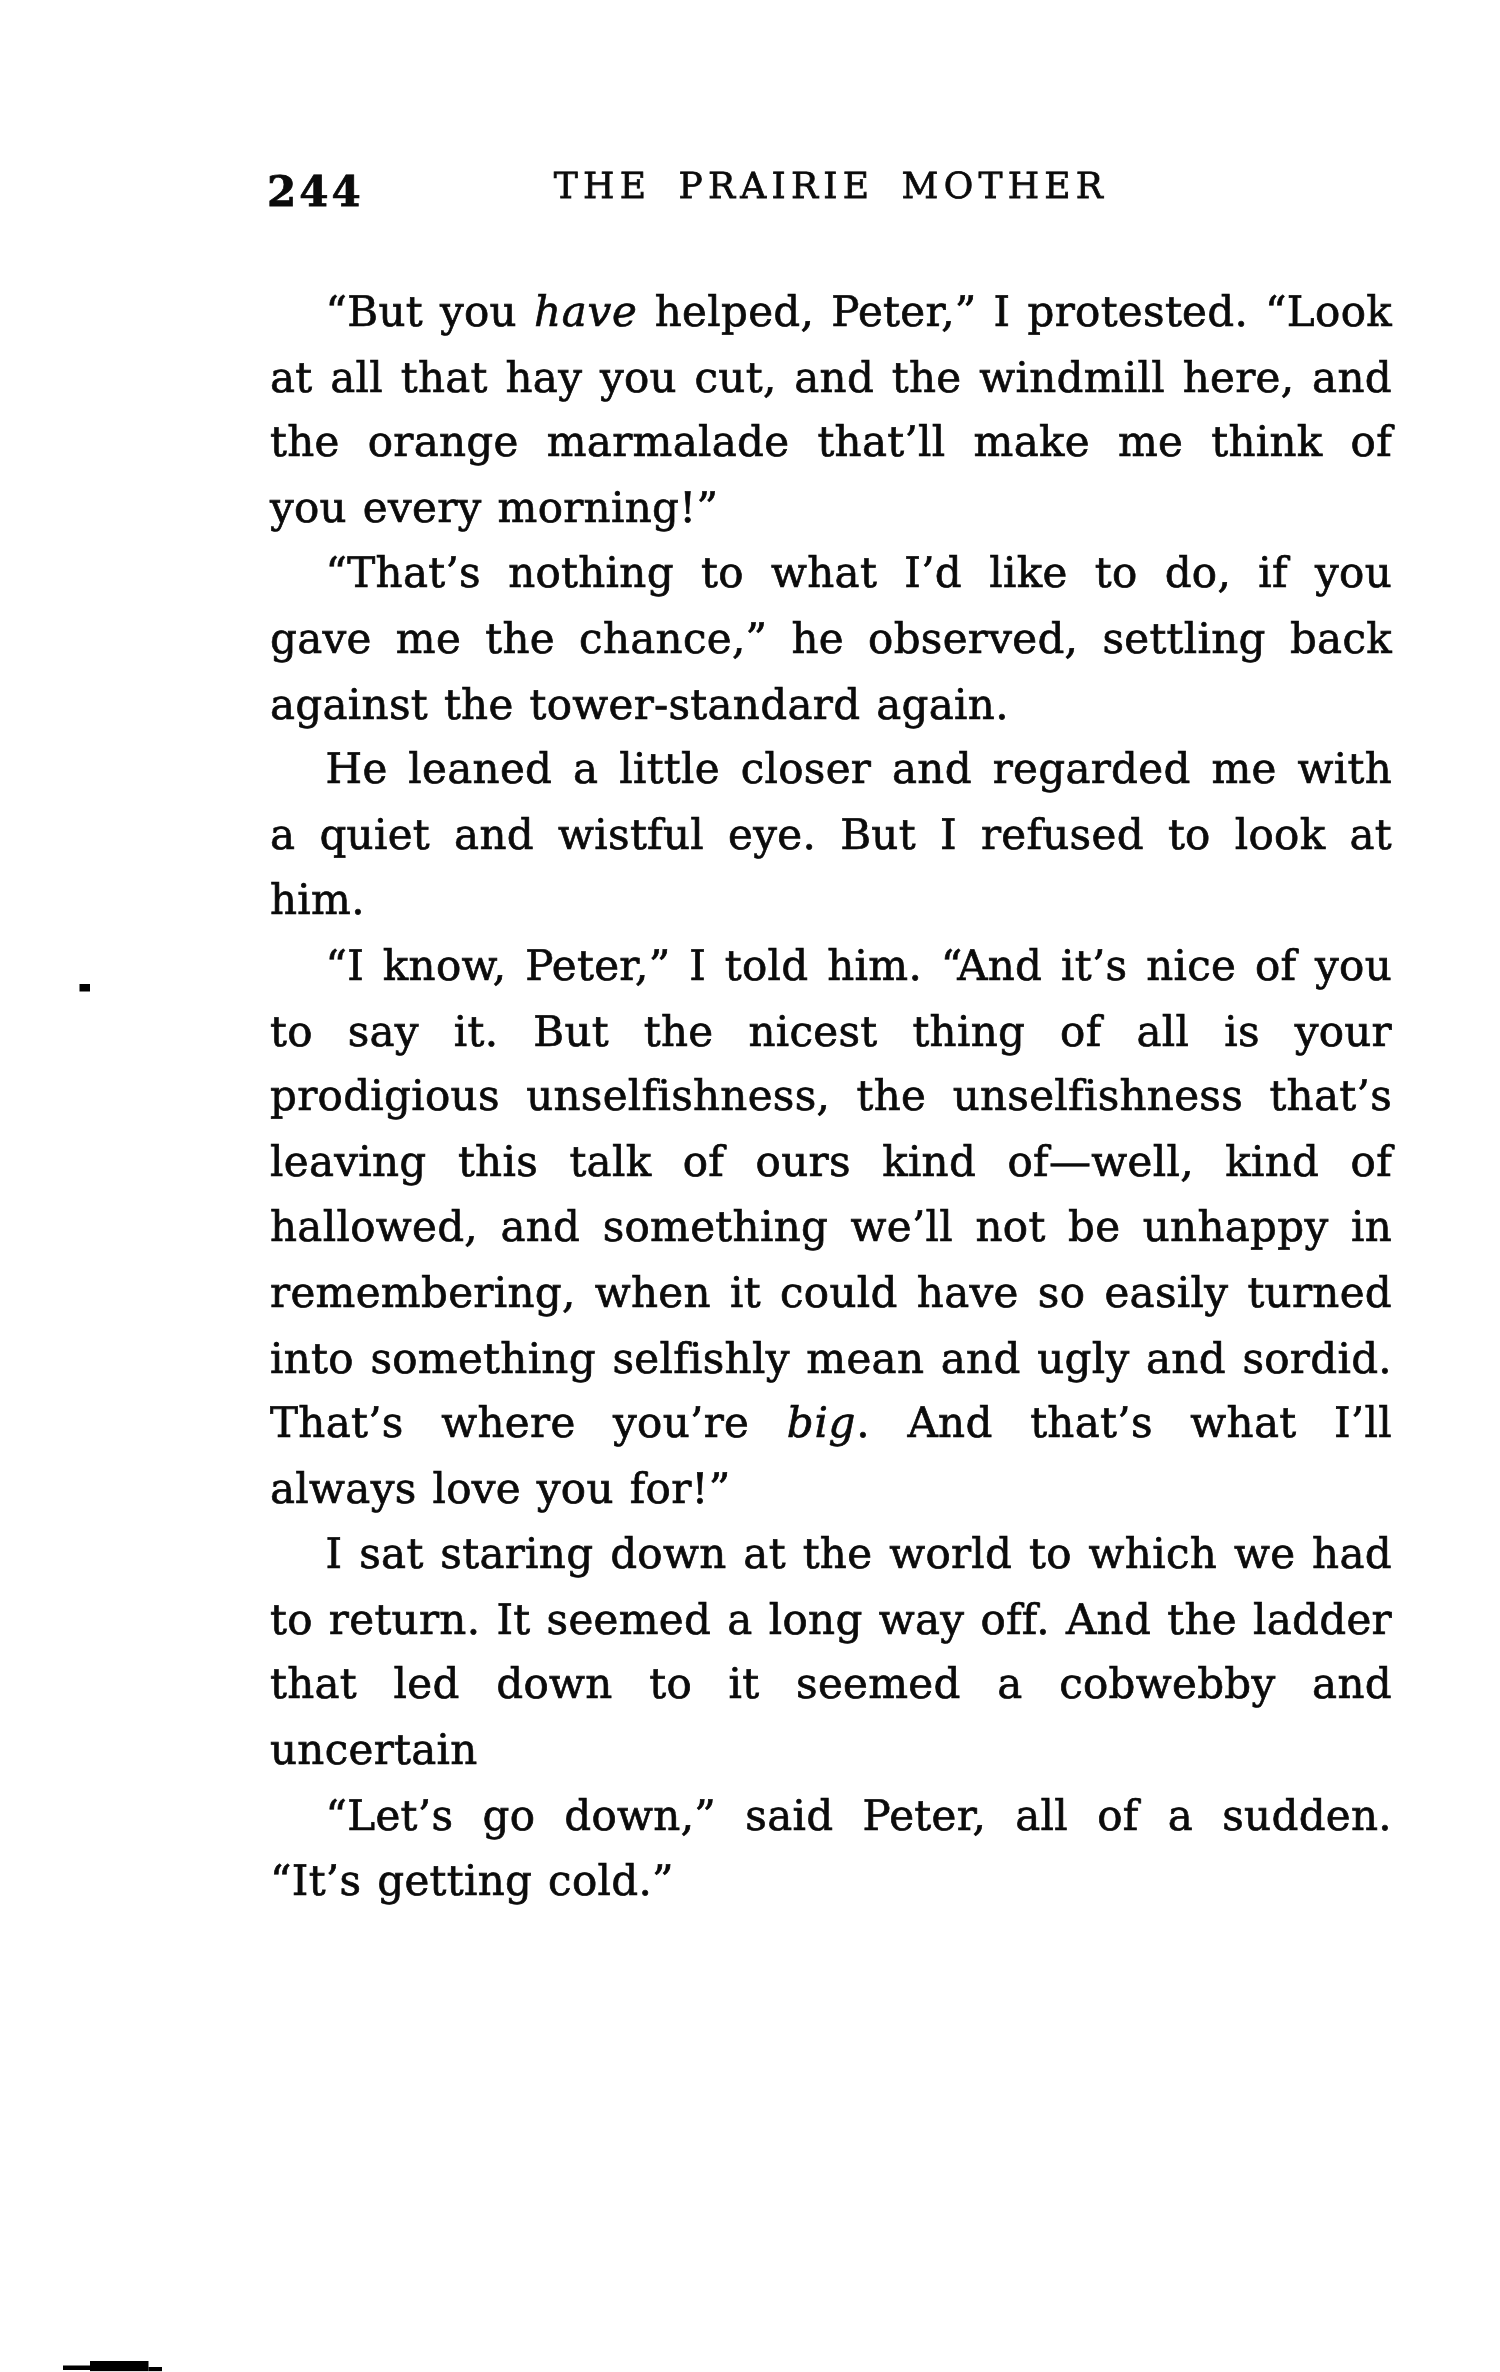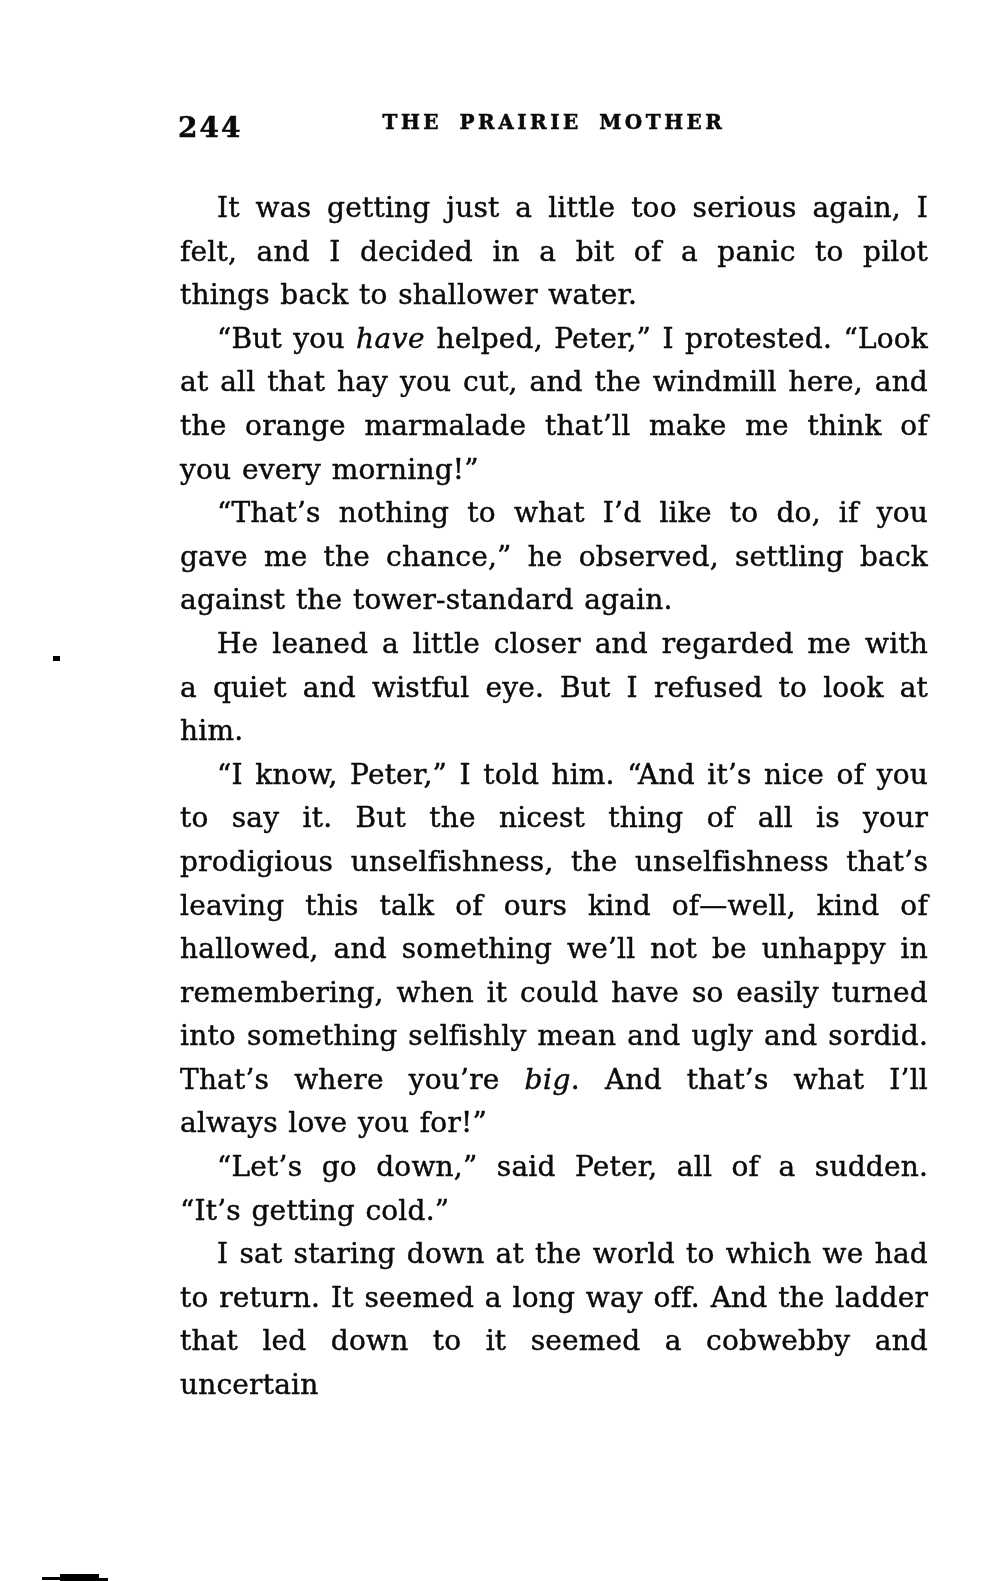--- a/index.html
+++ b/index.html
@@ -30,22 +30,22 @@
     position: absolute;
     left: -2px;
     top: 1px;
     font-size: 28px;
     font-weight: bold;
     letter-spacing: 2px;
     -webkit-text-stroke: 0.5px #0b0b0b;
   }
   .title {
     display: inline-block;
-    font-size: 20px;
-    font-weight: bold;
+    font-size: 24px;
+    font-weight: normal;
     letter-spacing: 3.5px;
     word-spacing: 7px;
     -webkit-text-stroke: 0.5px #0b0b0b;
     white-space: nowrap;
   }
   
   .text-block {
     position: absolute;
     left: 138px;
     top: 186px;
@@ -83,33 +83,32 @@
 
 <div class="page">
 
   <header class="running-head">
     <span class="page-num">244</span>
     <span class="title">THE PRAIRIE MOTHER</span>
   </header>
 
   <main class="text-block">
 
-    <p><span>It was getting just a little too serious again, I felt, and I decided in a bit of a panic to pilot things back to shallower water.</span></p>
 
     <p><span>“But you </span><em>have</em><span> helped, Peter,” I protested. “Look at all that hay you cut, and the windmill here, and the orange marmalade that’ll make me think of you every morning!”</span></p>
 
     <p><span>“That’s nothing to what I’d like to do, if you gave me the chance,” he observed, settling back against the tower-standard again.</span></p>
 
     <p><span>He leaned a little closer and regarded me with a quiet and wistful eye. But I refused to look at him.</span></p>
 
     <p><span>“I know, Peter,” I told him. “And it’s nice of you to say it. But the nicest thing of all is your prodigious unselfishness, the unselfishness that’s leaving this talk of ours kind of—well, kind of hallowed, and something we’ll not be unhappy in remembering, when it could have so easily turned into something selfishly mean and ugly and sordid. That’s where you’re </span><em>big</em><span>. And that’s what I’ll always love you for!”</span></p>
 
+    <p><span>I sat staring down at the world to which we had to return. It seemed a long way off. And the ladder that led down to it seemed a cobwebby and uncertain</span></p>
+
     <p><span>“Let’s go down,” said Peter, all of a sudden. “It’s getting cold.”</span></p>
-
-    <p><span>I sat staring down at the world to which we had to return. It seemed a long way off. And the ladder that led down to it seemed a cobwebby and uncertain</span></p>
   </main>
 
   <div class="artifact margin-dash"></div>
   <div class="artifact stray-dot"></div>
   <div class="artifact corner-bar-a"></div>
   <div class="artifact corner-bar-b"></div>
   <div class="artifact corner-bar-c"></div>
 
 </div>
 

